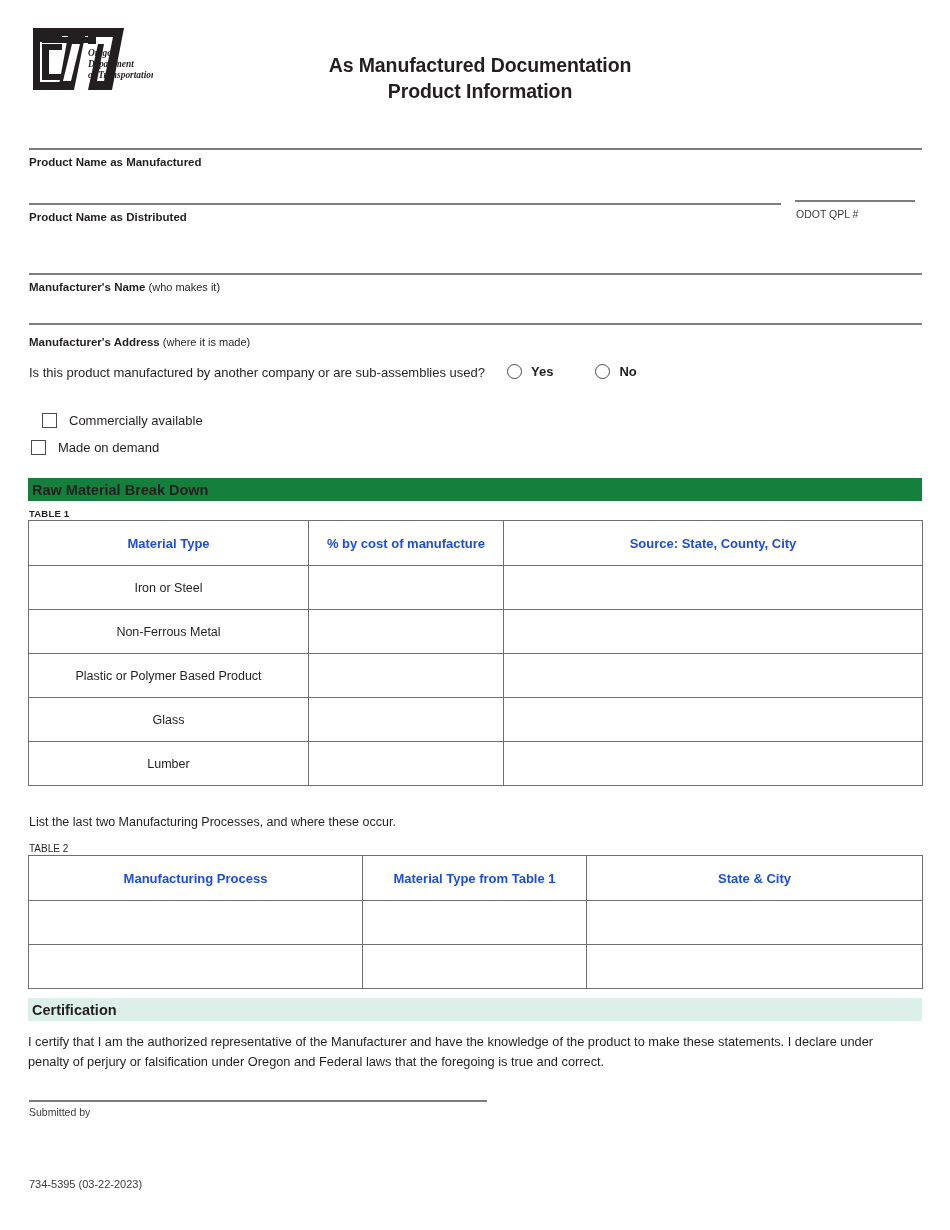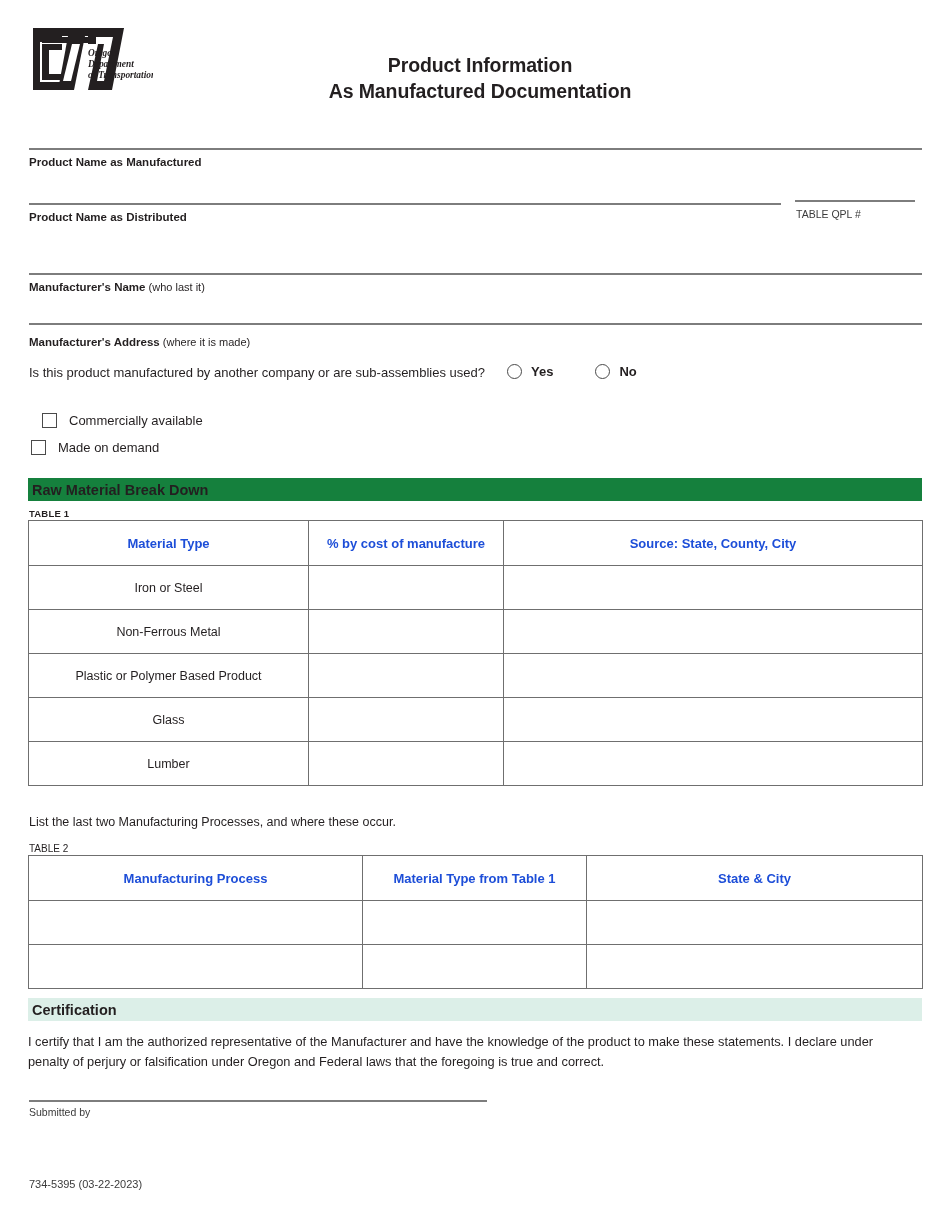--- a/index.html
+++ b/index.html
@@ -233,41 +233,41 @@
         </g>
         <g fill="#231f20" font-family="Liberation Serif, serif" font-style="italic" font-weight="bold" font-size="9.4">
           <text x="60" y="32">Oregon</text>
           <text x="60" y="43">Department</text>
           <text x="60" y="54">of Transportation</text>
         </g>
       </svg>
     </div>
 
     <div class="title-block">
+      <div class="title-line">As Manufactured Documentation</div>
       <div class="title-line">Product Information</div>
-      <div class="title-line">As Manufactured Documentation</div>
     </div>
   </div>
 
   <div class="rule" style="left:29px; top:148px; width:893px;"></div>
   <div class="field-label" style="left:29px; top:156px;">
     <span>Product Name as Manufactured</span>
   </div>
 
   <div class="rule" style="left:29px; top:203px; width:752px;"></div>
   <div class="field-label" style="left:29px; top:211px;">
     <span>Product Name as Distributed</span>
   </div>
 
   <div class="rule" style="left:795px; top:200px; width:120px;"></div>
-  <div class="small-label" style="left:796px; top:208px;">TABLE QPL #</div>
+  <div class="small-label" style="left:796px; top:208px;">ODOT QPL #</div>
 
   <div class="rule" style="left:29px; top:273px; width:893px;"></div>
   <div class="field-label" style="left:29px; top:281px;">
-    <span>Manufacturer's Name</span><span class="light"> (who last it)</span>
+    <span>Manufacturer's Name</span><span class="light"> (who makes it)</span>
   </div>
 
   <div class="rule" style="left:29px; top:323px; width:893px;"></div>
   <div class="field-label" style="left:29px; top:336px;">
     <span>Manufacturer's Address</span><span class="light"> (where it is made)</span>
   </div>
 
   <div class="question" style="left:29px; top:365px;">Is this product manufactured by another company or are sub-assemblies used?</div>
 
   <div class="radio-group" style="left:507px; top:364px;">

